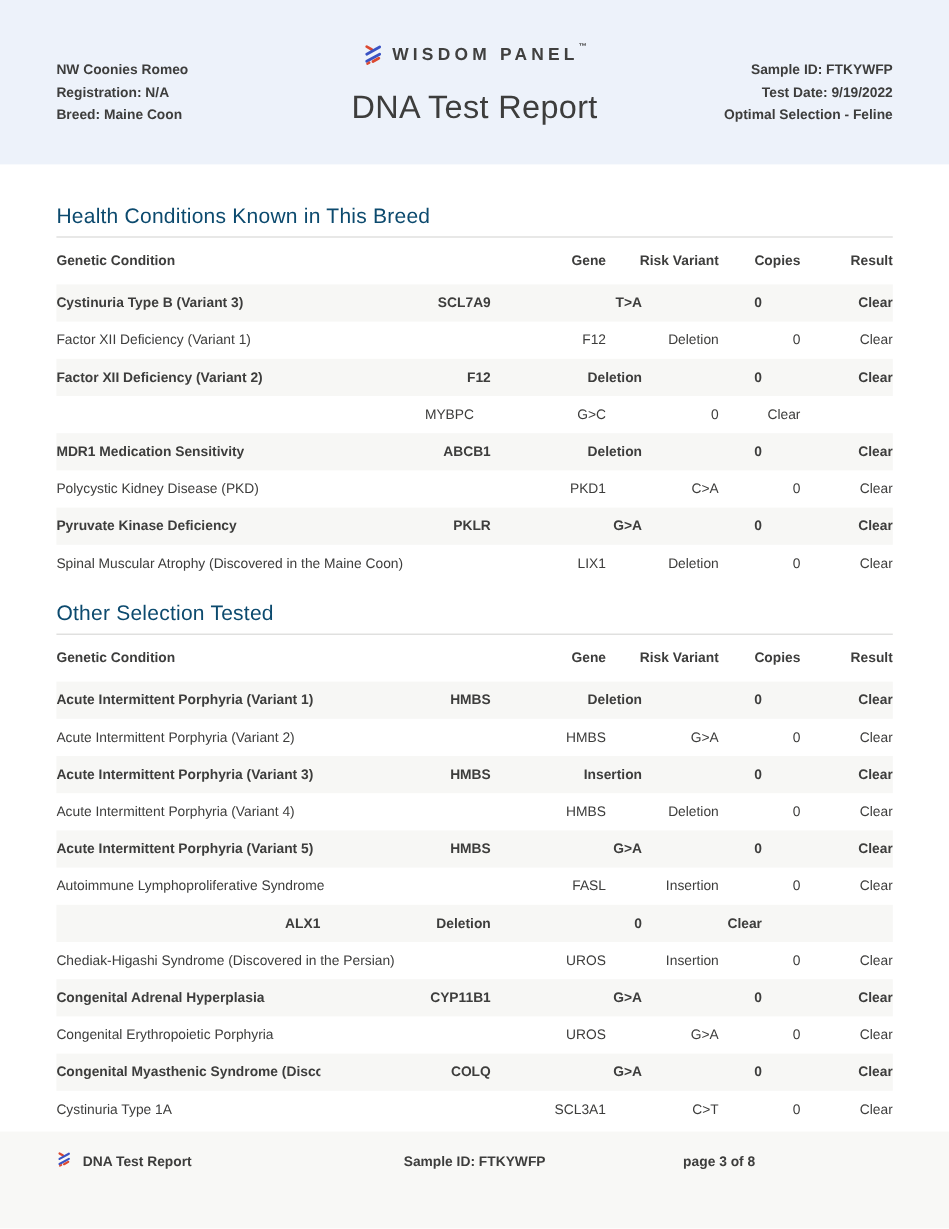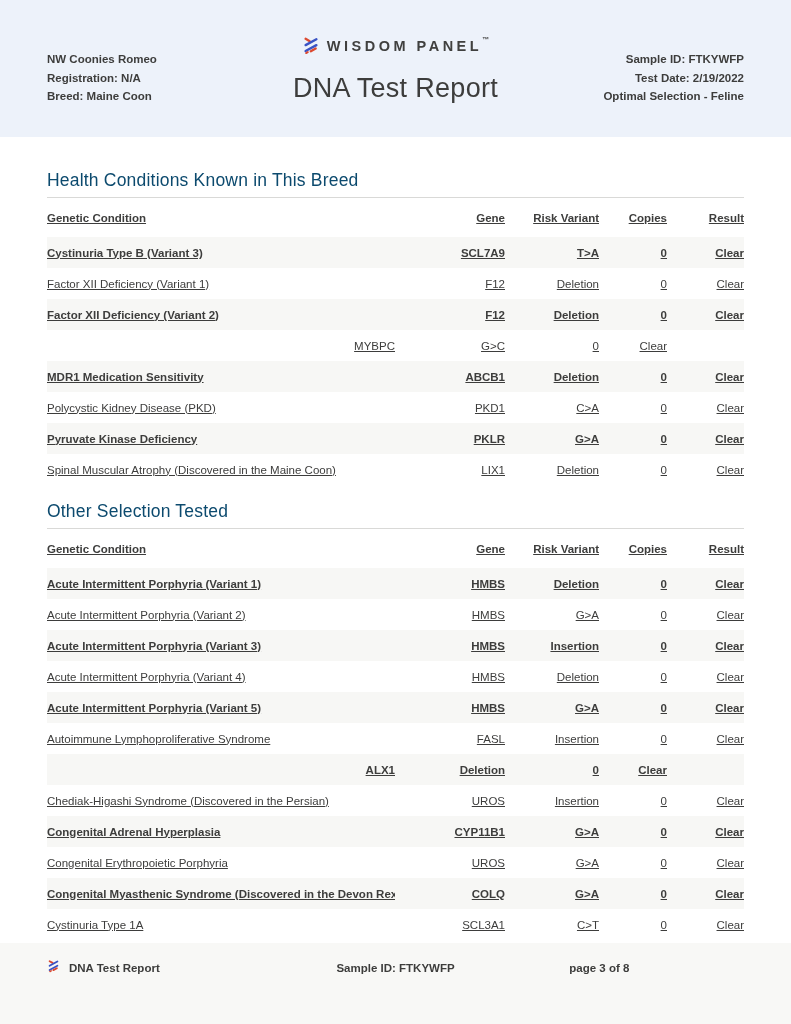--- a/index.html
+++ b/index.html
@@ -62,26 +62,25 @@
     border-top:1px solid #d9d9d7;
     height:0;
   }
 
   .ctable { width:100%; }
   .trow {
     display:grid;
     grid-template-columns:1fr 110px 94px 68px 77px;
     align-items:center;
     height:31px;
-    text-decoration:underline;
   }
   .thead { height:39px; font-weight:700; }
   .cell { font-size:11.5px; color:#3d3d3c; white-space:nowrap; overflow:hidden; }
   .cell.c1, .cell.c2, .cell.c3, .cell.c4 { text-align:right; }
-  .trow.alt { background:#f7f7f5; font-weight:700; }
+  .trow.alt { background:#f7f7f5; font-weight:700;gap:32px; }
 
   
   .report-footer {
     position:absolute; left:0; right:0; bottom:0;
     height:81px;
     background:#f8f8f6;
   }
   .footer-inner {
     display:flex; align-items:center;
     padding:16px 47px 0 47px;
@@ -116,21 +115,21 @@
             </g>
           </svg>
         </span>
         <span class="wordmark"><span>WISDOM PANEL</span><span class="tm">™</span></span>
       </div>
       <div class="report-title">DNA Test Report</div>
     </div>
 
     <div class="sample-block">
       <div>Sample ID: FTKYWFP</div>
-      <div>Test Date: 2/19/2022</div>
+      <div>Test Date: 9/19/2022</div>
       <div>Optimal Selection - Feline</div>
     </div>
   </div>
 
   <div class="content">
 
     <div class="section section-health">
       <h2 class="section-title">Health Conditions Known in This Breed</h2>
       <div class="rule"></div>
       <div class="ctable">

